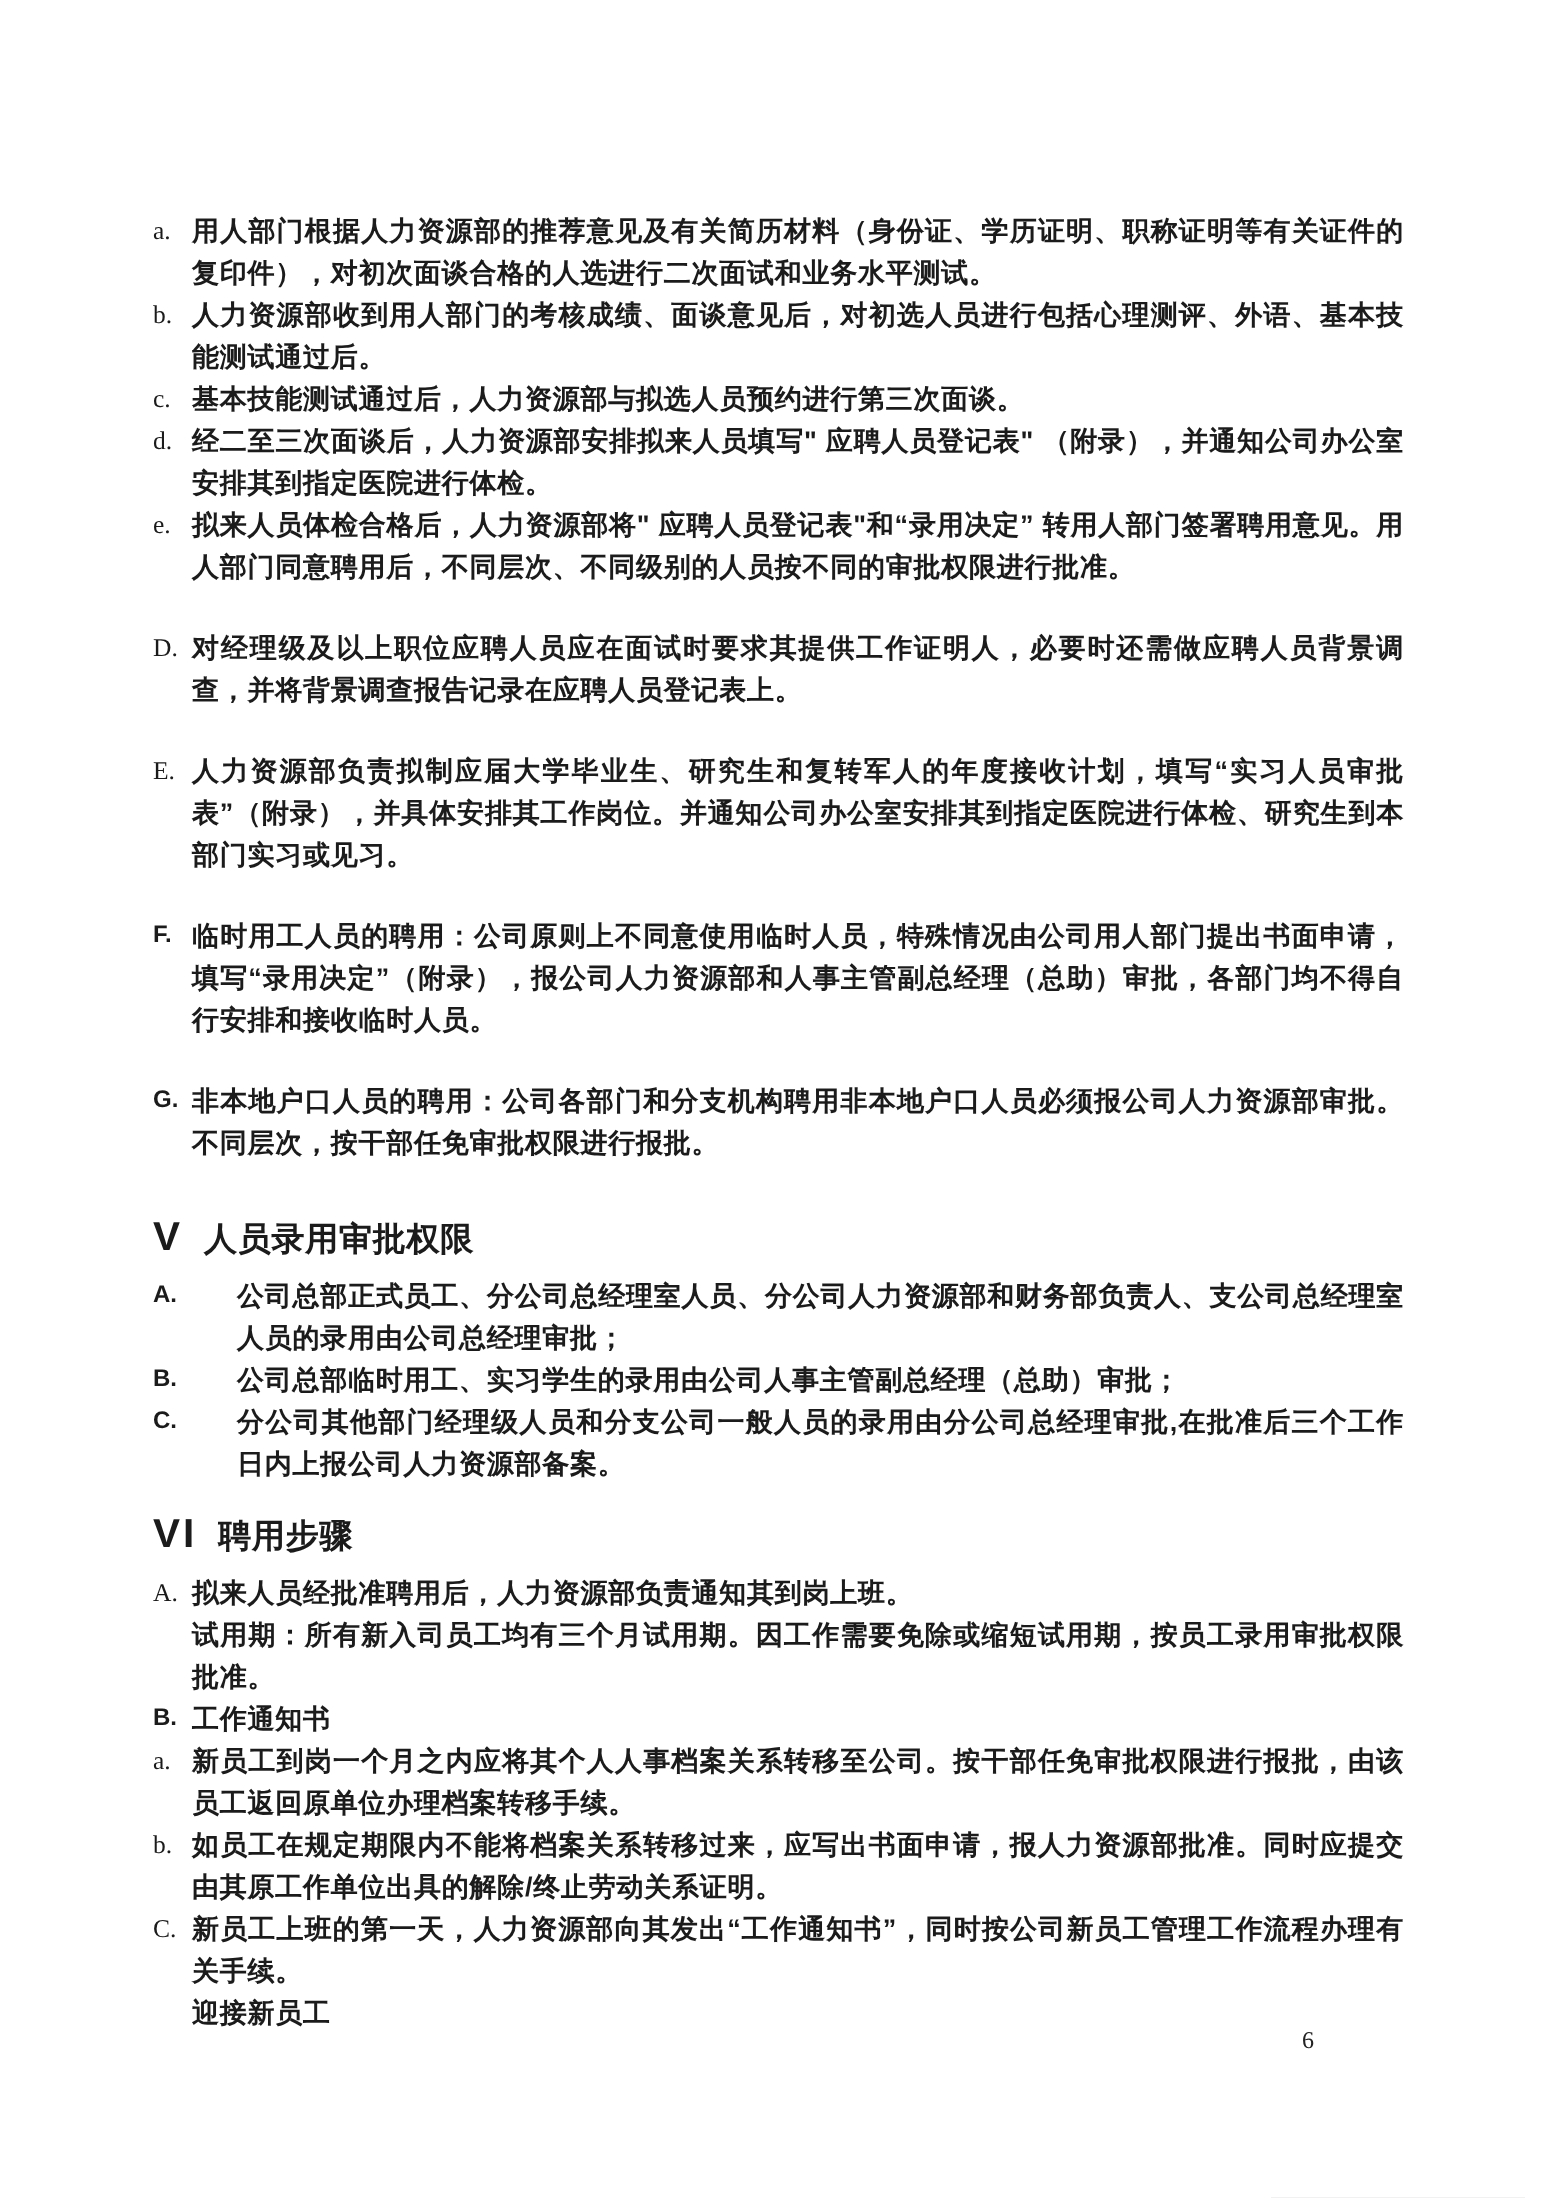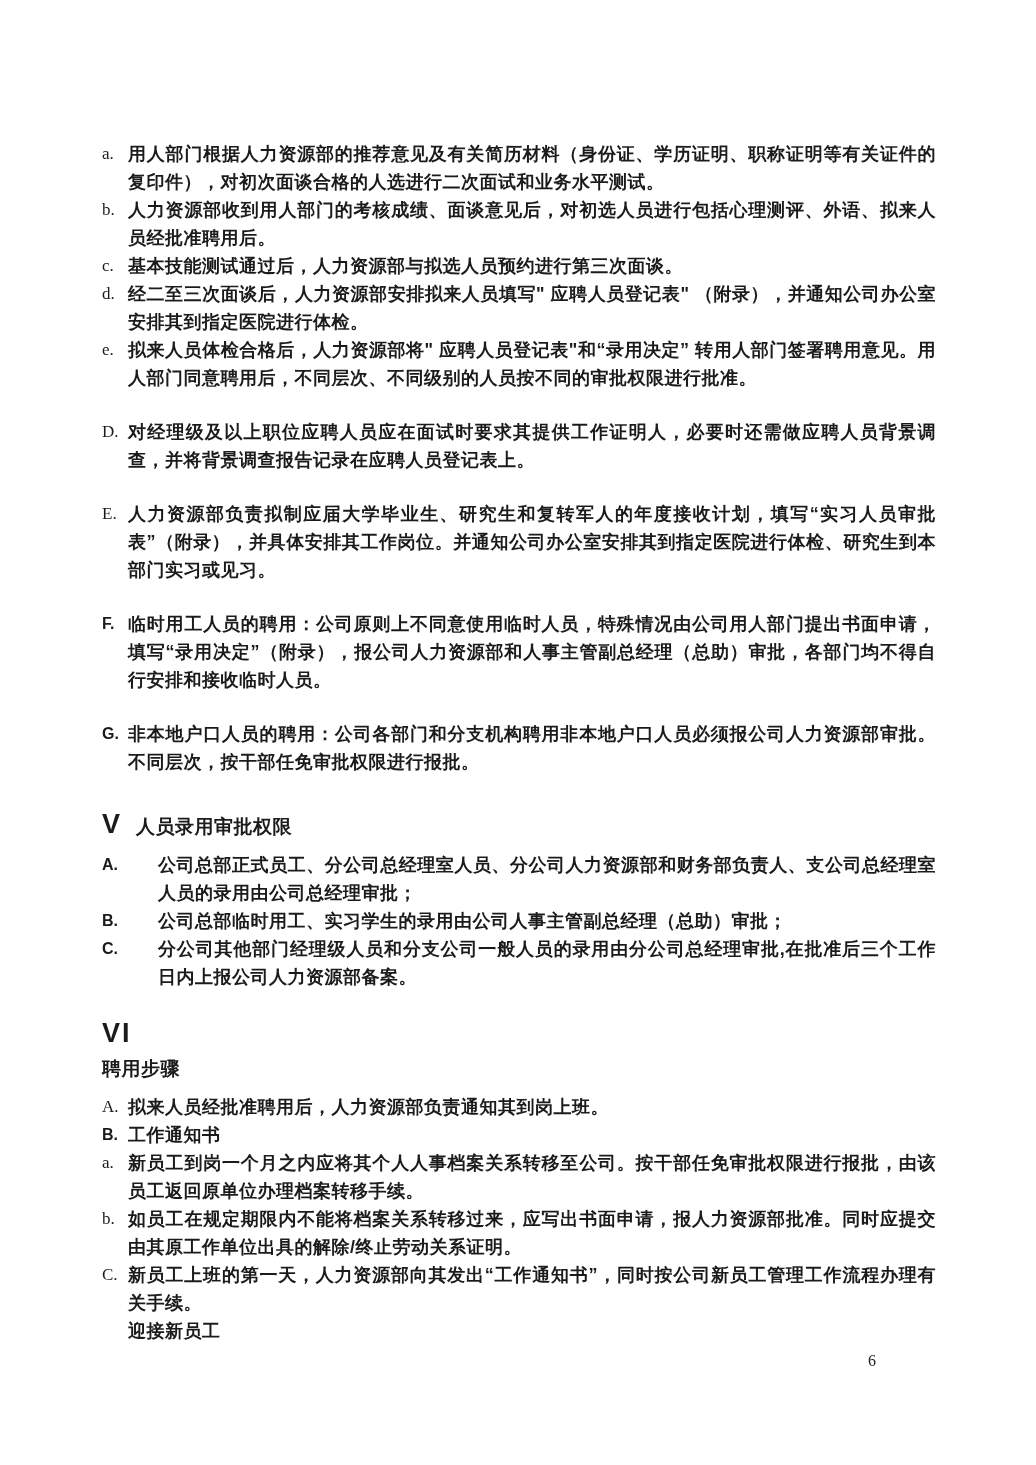--- a/index.html
+++ b/index.html
@@ -28,28 +28,28 @@
     font-family:"Liberation Sans", sans-serif;
     font-weight:600;font-size:16px;
   }
   .item .text{
     flex:1;
     font-size:18px;line-height:28px;
     font-weight:600;
     letter-spacing:0.5px;
     text-align:justify;
   }
-  .mt-sm{margin-top:24px;flex-direction:column;}
+  .mt-sm{margin-top:14px;}
   .mt-md{margin-top:26px;}
   .mt-lg{margin-top:30px;}
   .heading{display:flex;align-items:baseline;line-height:36px;margin-bottom:6px;}
   .heading .numeral{
     font-weight:700;font-size:27px;letter-spacing:2px;margin-right:14px;
   }
-  .heading .htitle{font-size:19px;font-weight:600;letter-spacing:0.5px;}
+  .heading .htitle{font-size:22px;font-weight:600;letter-spacing:0.5px;}
   .pagenum{
     position:absolute;left:868px;top:1352px;
     font-family:"Liberation Serif", serif;
     font-size:16px;color:#222222;
   }
 </style>
 </head>
 <body>
 
 <div class="page">
@@ -58,21 +58,21 @@
     <div class="item">
       <span class="label">a.</span>
       <div class="text">
           <div>用人部门根据人力资源部的推荐意见及有关简历材料（身份证、学历证明、职称证明等有关证件的复印件），对初次面谈合格的人选进行二次面试和业务水平测试。</div>
         </div>
     </div>
 
     <div class="item">
       <span class="label">b.</span>
       <div class="text">
-          <div>人力资源部收到用人部门的考核成绩、面谈意见后，对初选人员进行包括心理测评、外语、拟来人员经批准聘用后。</div>
+          <div>人力资源部收到用人部门的考核成绩、面谈意见后，对初选人员进行包括心理测评、外语、基本技能测试通过后。</div>
         </div>
     </div>
 
     <div class="item">
       <span class="label">c.</span>
       <div class="text">
           <div>基本技能测试通过后，人力资源部与拟选人员预约进行第三次面谈。</div>
         </div>
     </div>
 
@@ -146,20 +146,21 @@
 
     <div class="heading mt-sm">
       <span class="numeral">VI</span>
       <span class="htitle">聘用步骤</span>
     </div>
 
     <div class="item">
       <span class="label">A.</span>
       <div class="text">
         <div>拟来人员经批准聘用后，人力资源部负责通知其到岗上班。</div>
+        <div>试用期：所有新入司员工均有三个月试用期。因工作需要免除或缩短试用期，按员工录用审批权限批准。</div>
       </div>
     </div>
 
     <div class="item">
       <span class="label sans">B.</span>
       <div class="text">
           <div>工作通知书</div>
         </div>
     </div>
 

